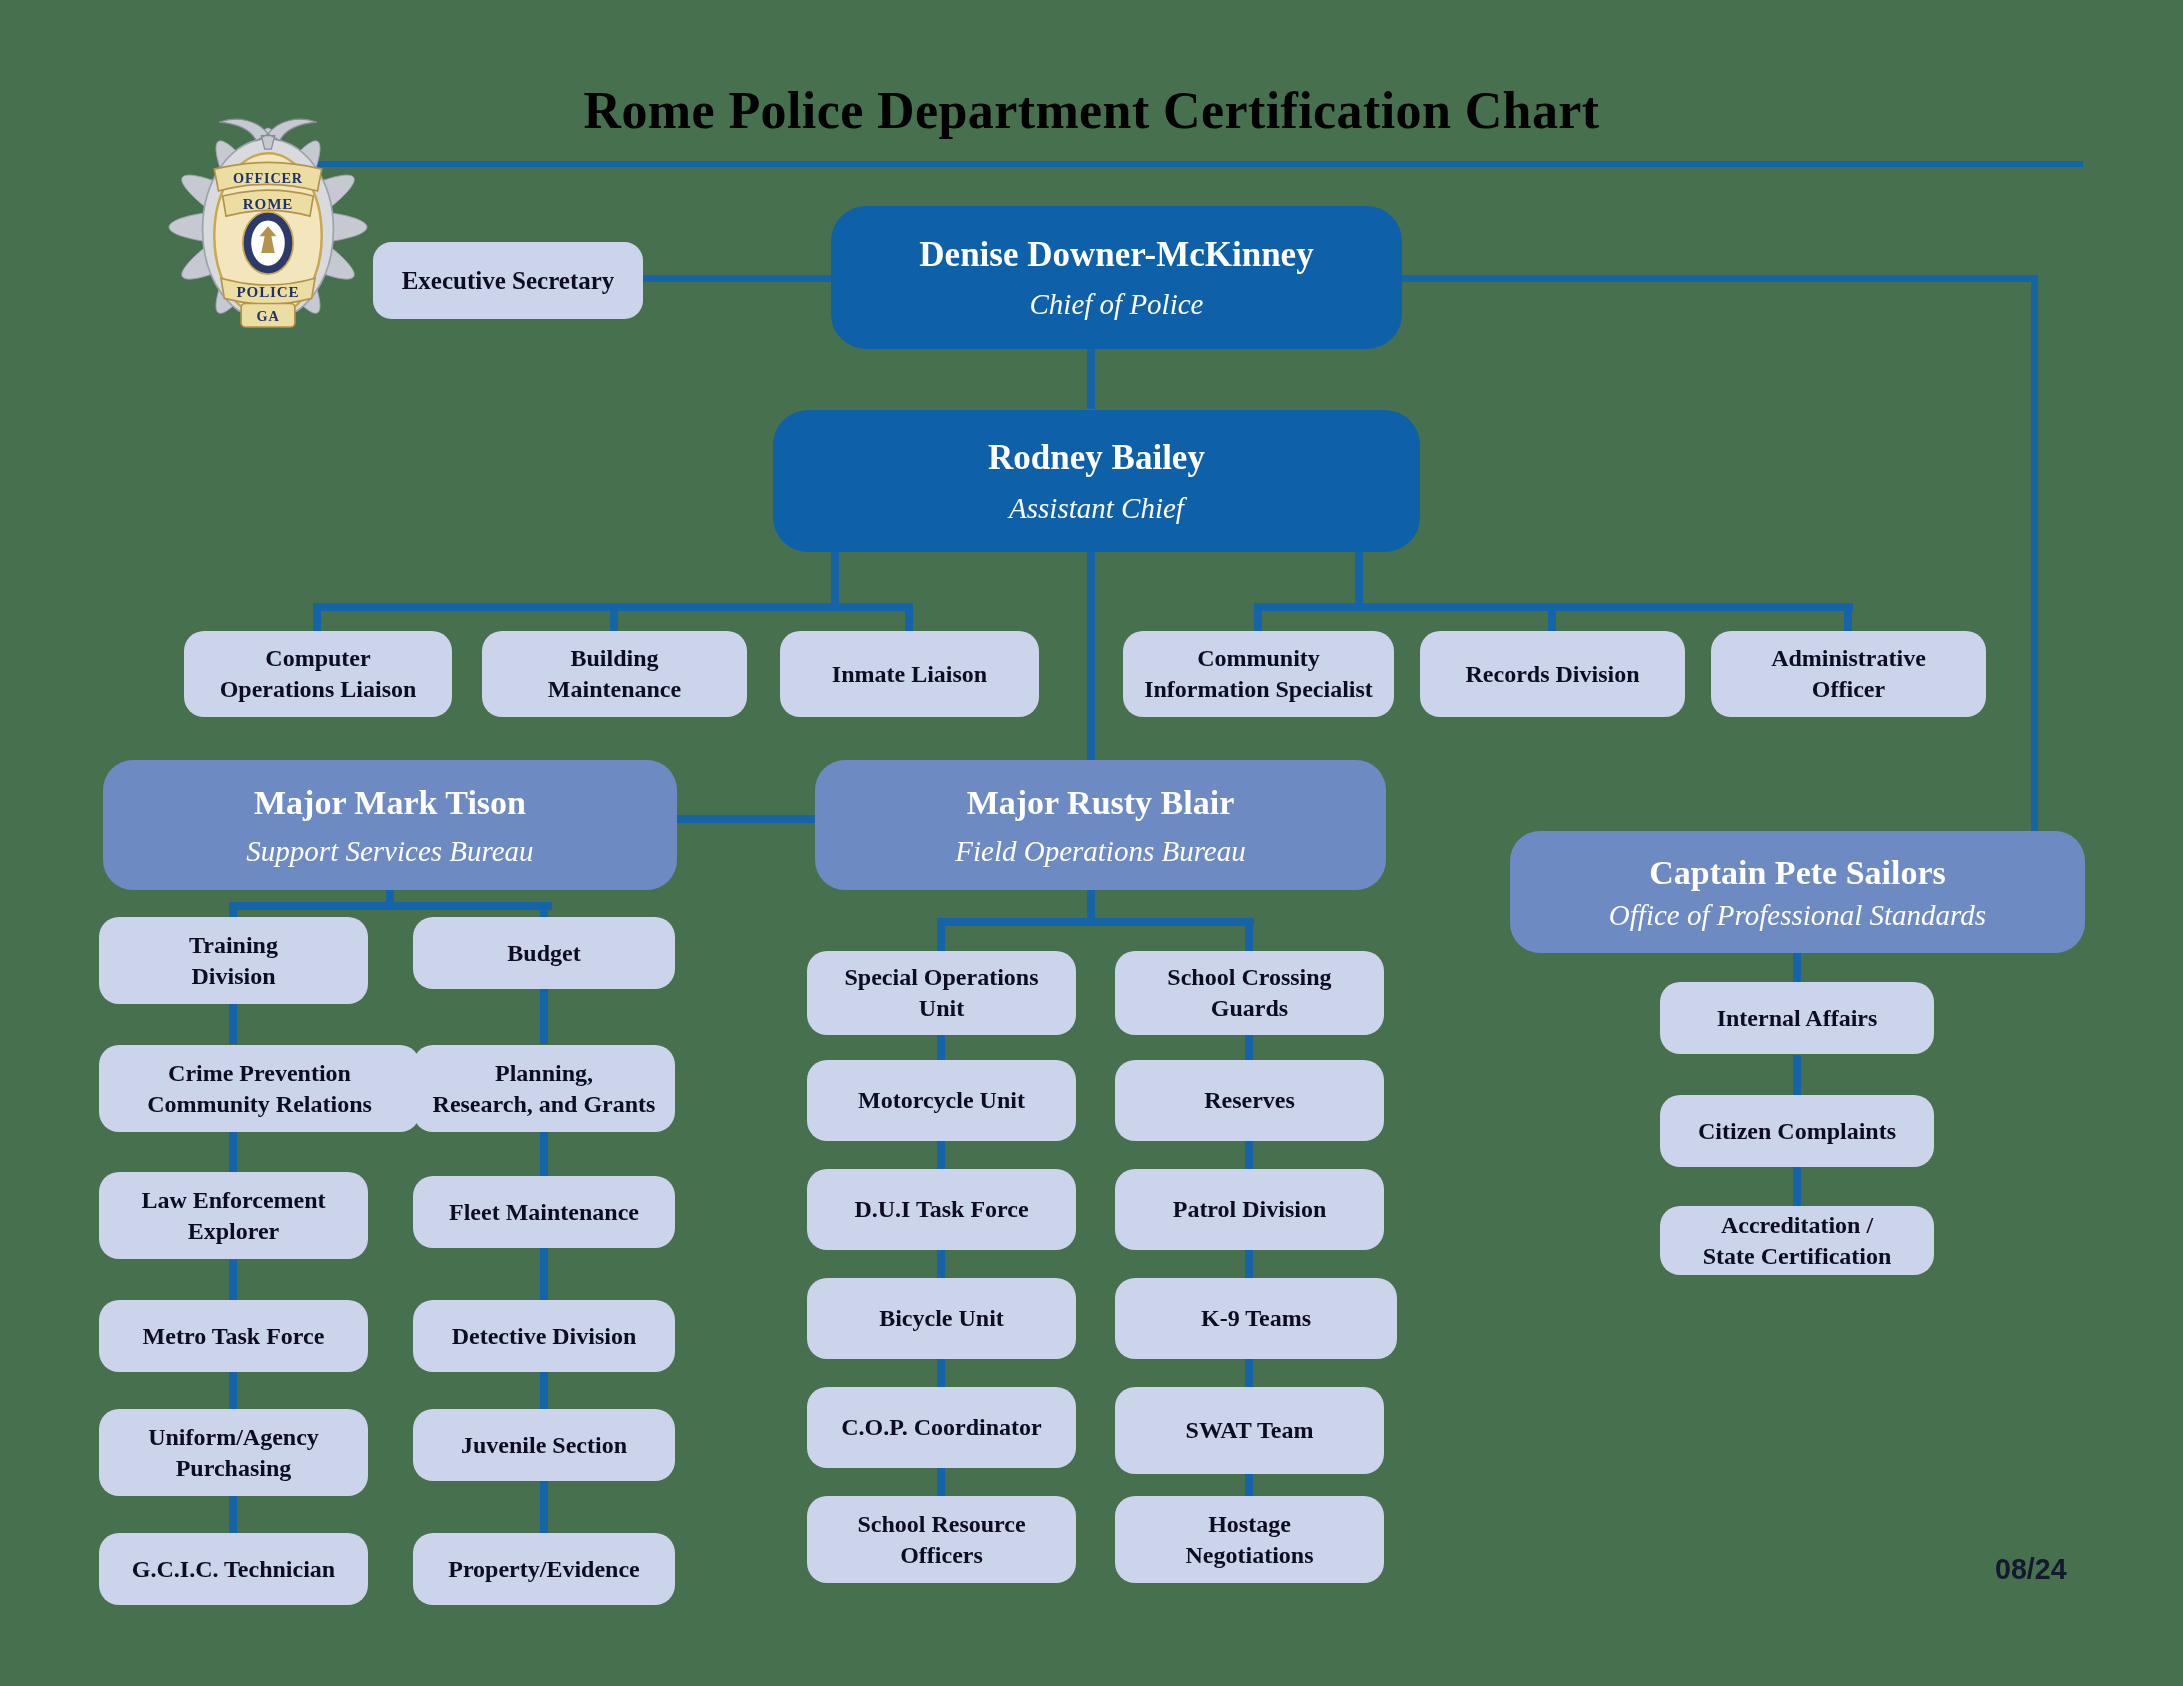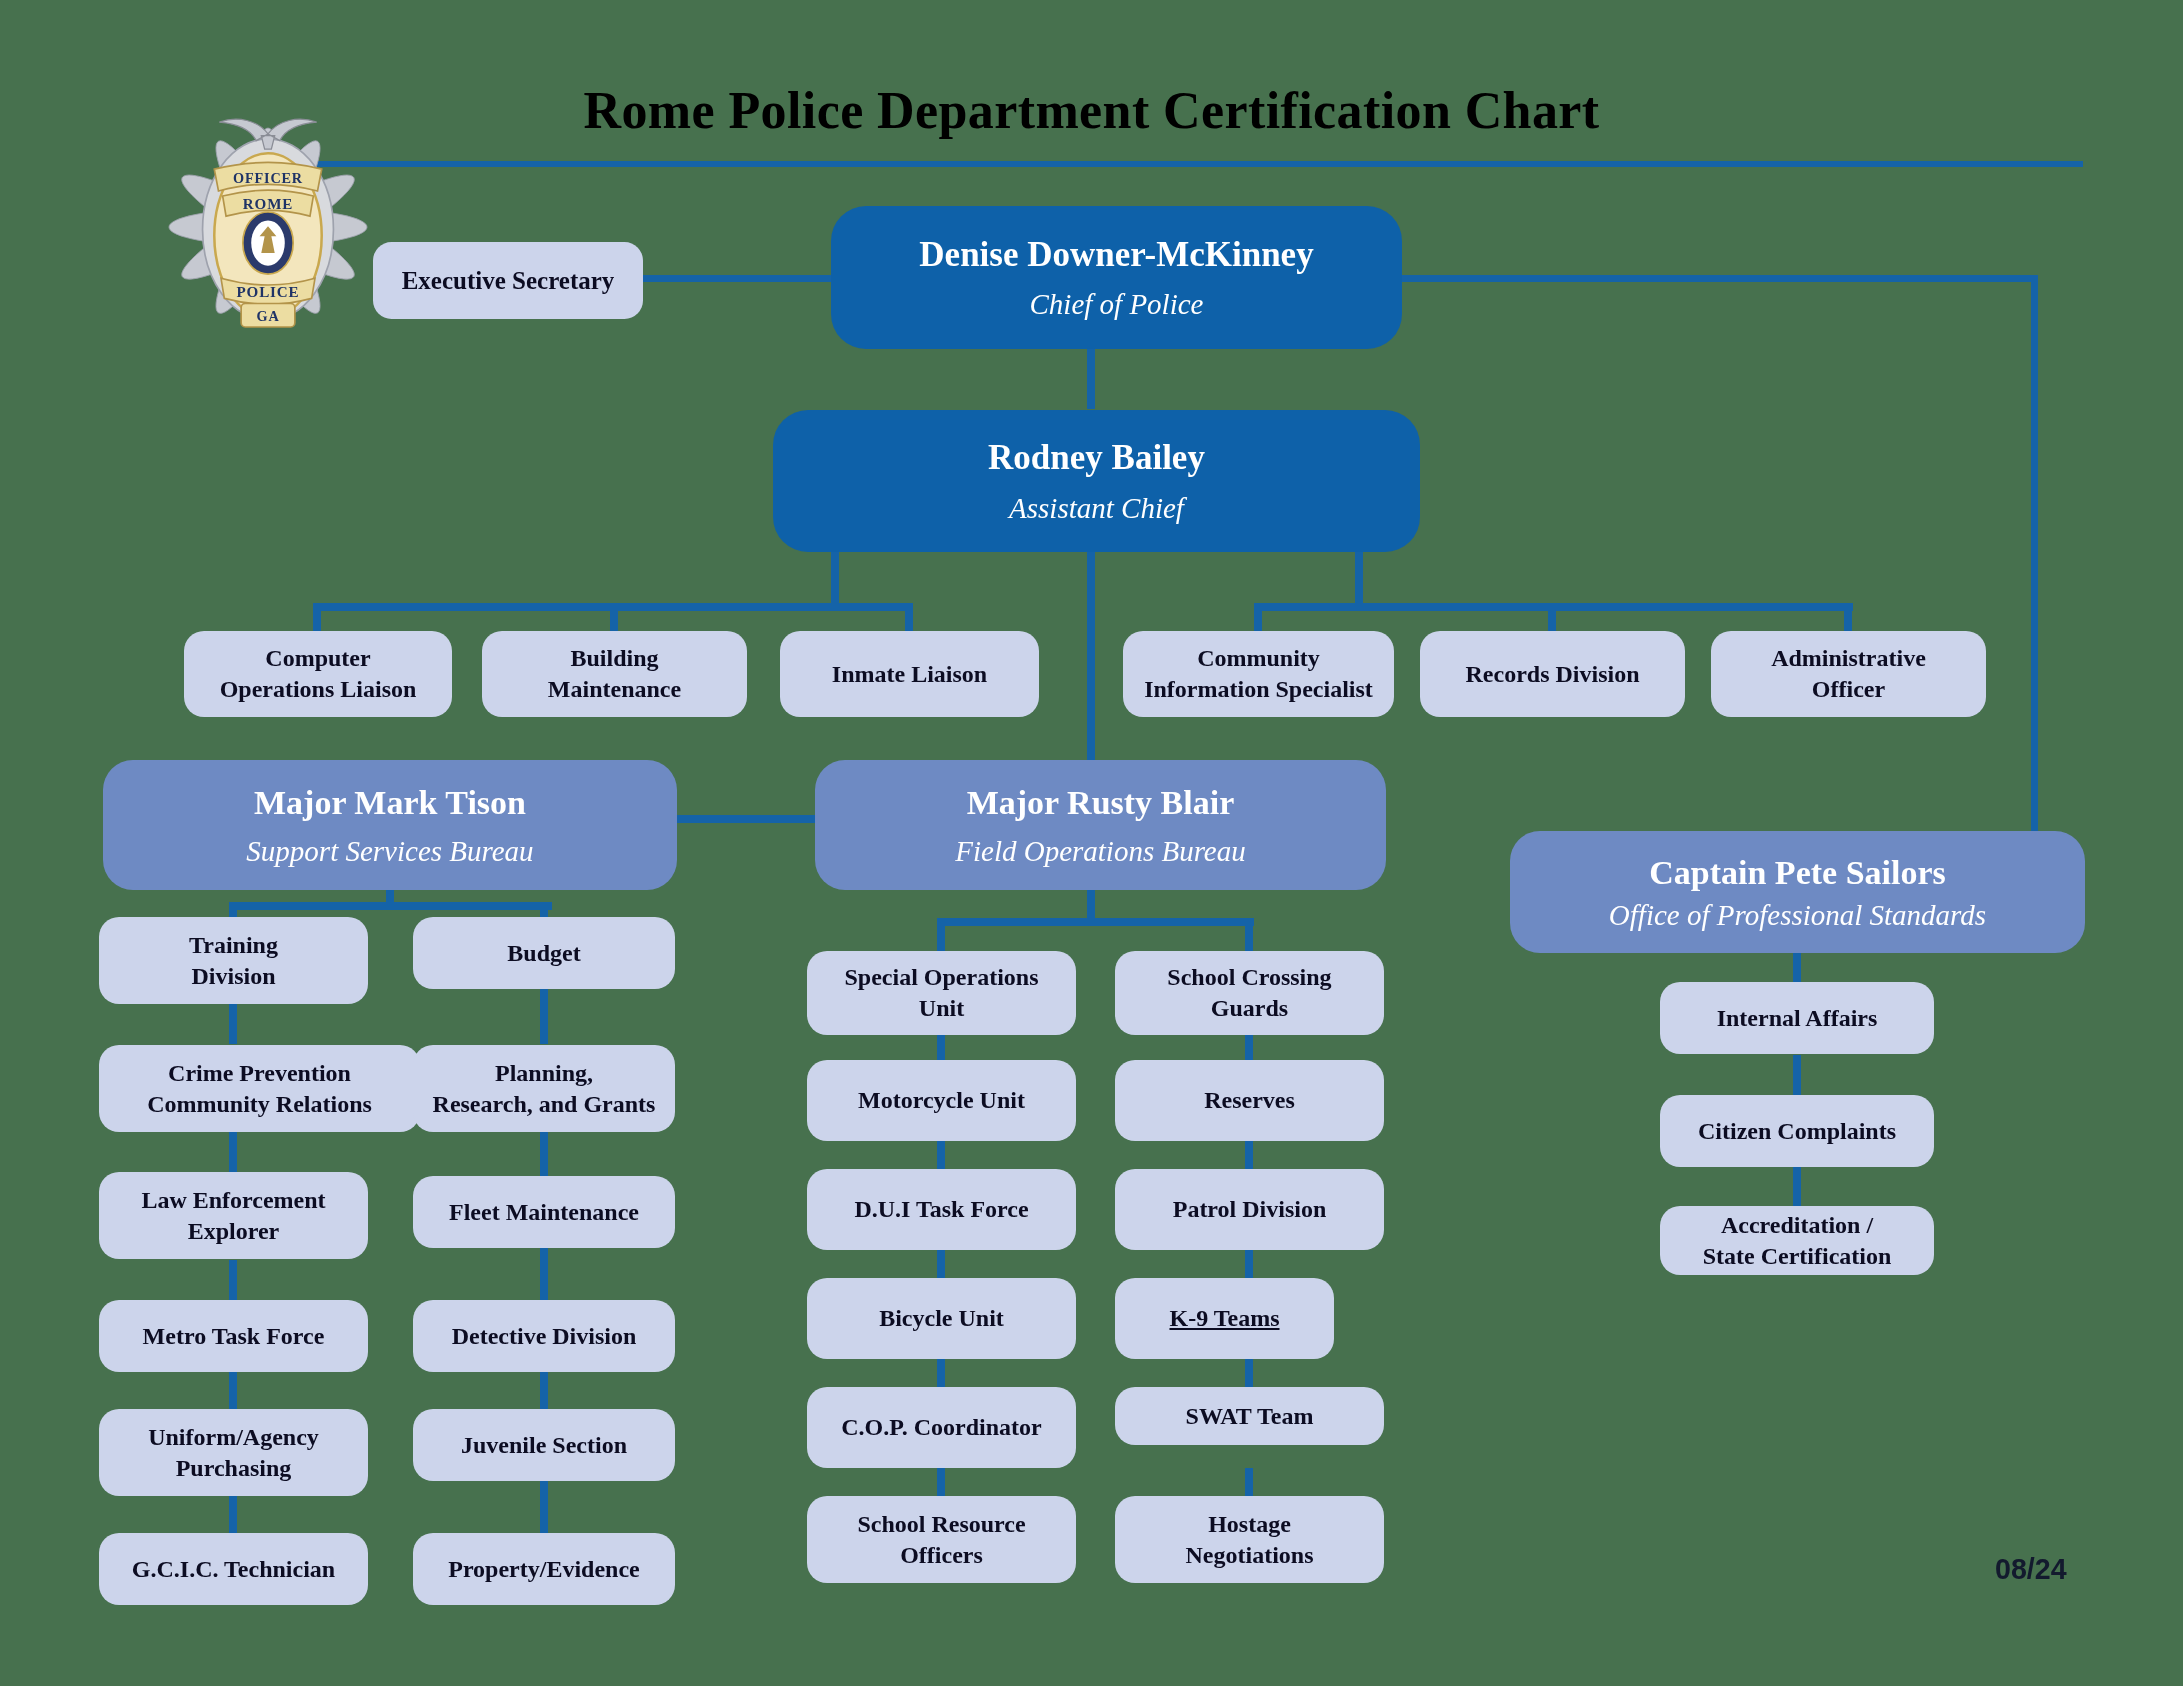--- a/index.html
+++ b/index.html
@@ -178,22 +178,22 @@
   <div class="box light" style="left:807px;top:1169px;width:269px;height:81px;"><span>D.U.I Task Force</span></div>
   <div class="box light" style="left:807px;top:1278px;width:269px;height:81px;"><span>Bicycle Unit</span></div>
   <div class="box light" style="left:807px;top:1387px;width:269px;height:81px;"><span>C.O.P. Coordinator</span></div>
   <div class="box light" style="left:807px;top:1496px;width:269px;height:87px;"><span>School Resource
 Officers</span></div>
 
   <div class="box light" style="left:1115px;top:951px;width:269px;height:84px;"><span>School Crossing
 Guards</span></div>
   <div class="box light" style="left:1115px;top:1060px;width:269px;height:81px;"><span>Reserves</span></div>
   <div class="box light" style="left:1115px;top:1169px;width:269px;height:81px;"><span>Patrol Division</span></div>
-  <div class="box light" style="left:1115px;top:1278px;width:219px;height:81px;text-decoration:underline;"><span>K-9 Teams</span></div>
-  <div class="box light" style="left:1115px;top:1387px;width:269px;height:58px;"><span>SWAT Team</span></div>
+  <div class="box light" style="left:1115px;top:1278px;width:282px;height:81px;"><span>K-9 Teams</span></div>
+  <div class="box light" style="left:1115px;top:1387px;width:269px;height:87px;"><span>SWAT Team</span></div>
   <div class="box light" style="left:1115px;top:1496px;width:269px;height:87px;"><span>Hostage
 Negotiations</span></div>
 
   <div class="box light" style="left:1660px;top:982px;width:274px;height:72px;"><span>Internal Affairs</span></div>
   <div class="box light" style="left:1660px;top:1095px;width:274px;height:72px;"><span>Citizen Complaints</span></div>
   <div class="box light" style="left:1660px;top:1206px;width:274px;height:69px;"><span>Accreditation /
 State Certification</span></div>
 
   <div id="date-note">08/24</div>
 

